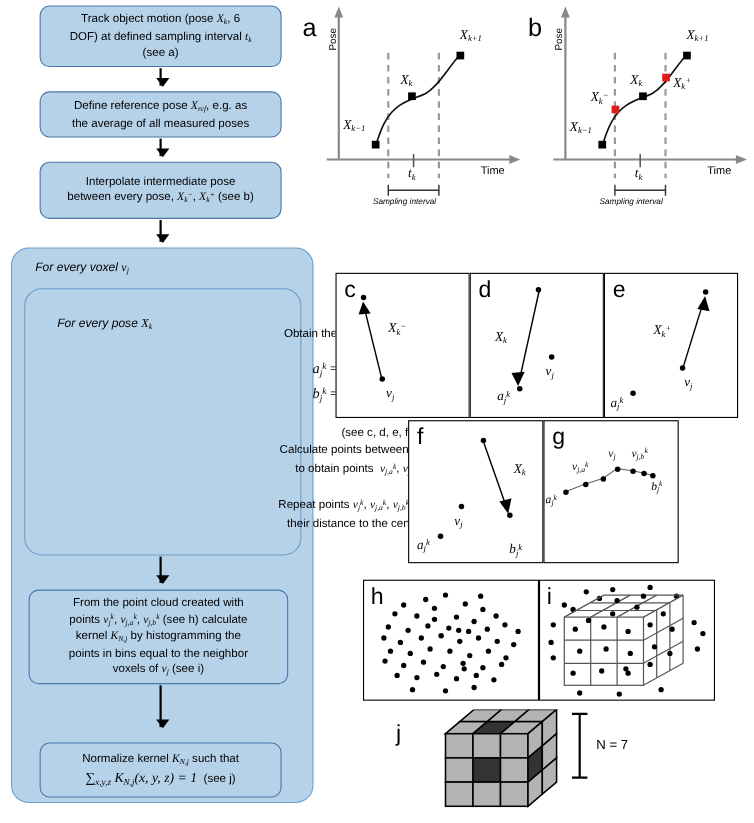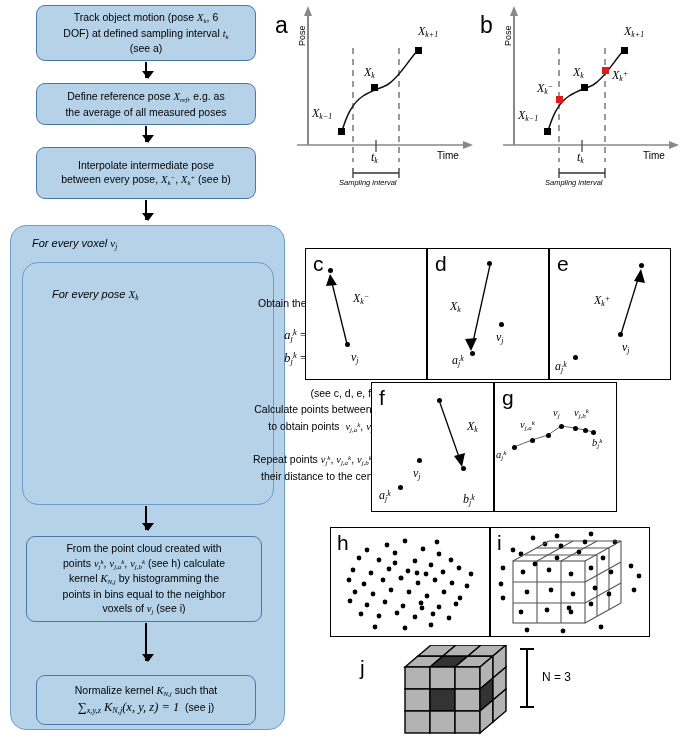--- a/index.html
+++ b/index.html
@@ -447,14 +447,14 @@
       <polygon points="150,66 163,55 163,77 150,88" fill="#b3b3b3"></polygon>
       <polygon points="163,55 176,44 176,66 163,77" fill="#b3b3b3"></polygon>
     </g>
   </svg>
 
   <svg width="60" height="100" style="position:absolute;left:185px;top:0px;">
     <line x1="12" y1="4" x2="12" y2="62" stroke="#000" stroke-width="2"></line>
     <line x1="5" y1="4" x2="19" y2="4" stroke="#000" stroke-width="2"></line>
     <line x1="5" y1="62" x2="19" y2="62" stroke="#000" stroke-width="2"></line>
   </svg>
-  <div class="nlab" style="left:212px;top:25px;">N = 3</div>
+  <div class="nlab" style="left:212px;top:25px;">N = 7</div>
 </div>
 
 </body></html>

